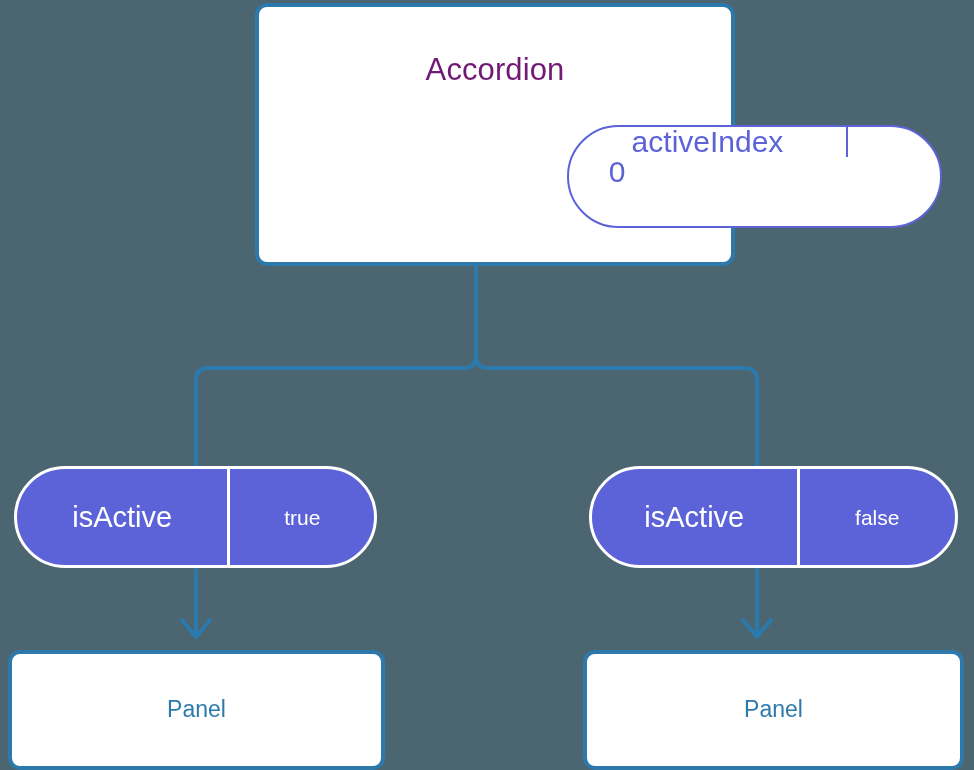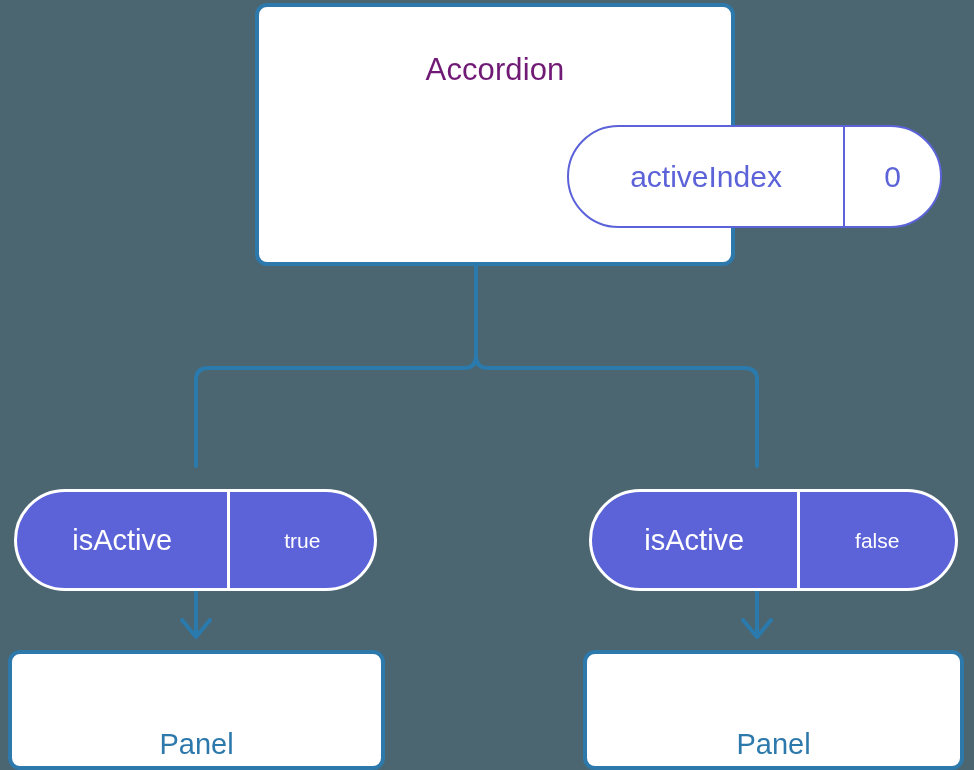--- a/index.html
+++ b/index.html
@@ -97,38 +97,38 @@
   }
   .pill-outline .pill-value {
     color: #5c63d8;
     font-size: 30px;
   }
 
   
   .pill-solid {
     background: #5c63d8;
     border: 3px solid #ffffff;
-    margin-top: 23px;
   }
   .pill-solid .pill-key {
     color: #ffffff;
     font-size: 29px;
     border-right: 3px solid #ffffff;
   }
   .pill-solid .pill-value {
     color: #ffffff;
     font-size: 21px;
   }
 
   
   #pill-active-index {
     left: 308px;
     top: 118px;
     width: 375px;
     height: 103px;
+    flex-direction: column;
   }
   #pill-active-index .pill-key { width: 279px; }
   #pill-active-index .pill-value { width: 96px; }
 
   
   #pill-is-active-left {
     left: 14px;
     top: 466px;
     width: 363px;
     height: 102px;
@@ -160,24 +160,23 @@
     top: 650px;
     width: 381px;
   }
   .panel-label {
     position: absolute;
     left: 0;
     right: 0;
     top: 44px;
     text-align: center;
     color: #2e79ac;
-    font-size: 29px;
+    font-size: 23px;
     font-weight: 400;
     line-height: 1;
-    margin-top: 32px;
   }
 </style>
 </head>
 <body>
 
 <div id="diagram-root">
 
   <svg id="connector-layer" viewBox="0 0 974 770" width="974" height="770" xmlns="http://www.w3.org/2000/svg">
     <g fill="none" stroke="#2b7aad" stroke-width="4" stroke-linecap="round" stroke-linejoin="round">
 

